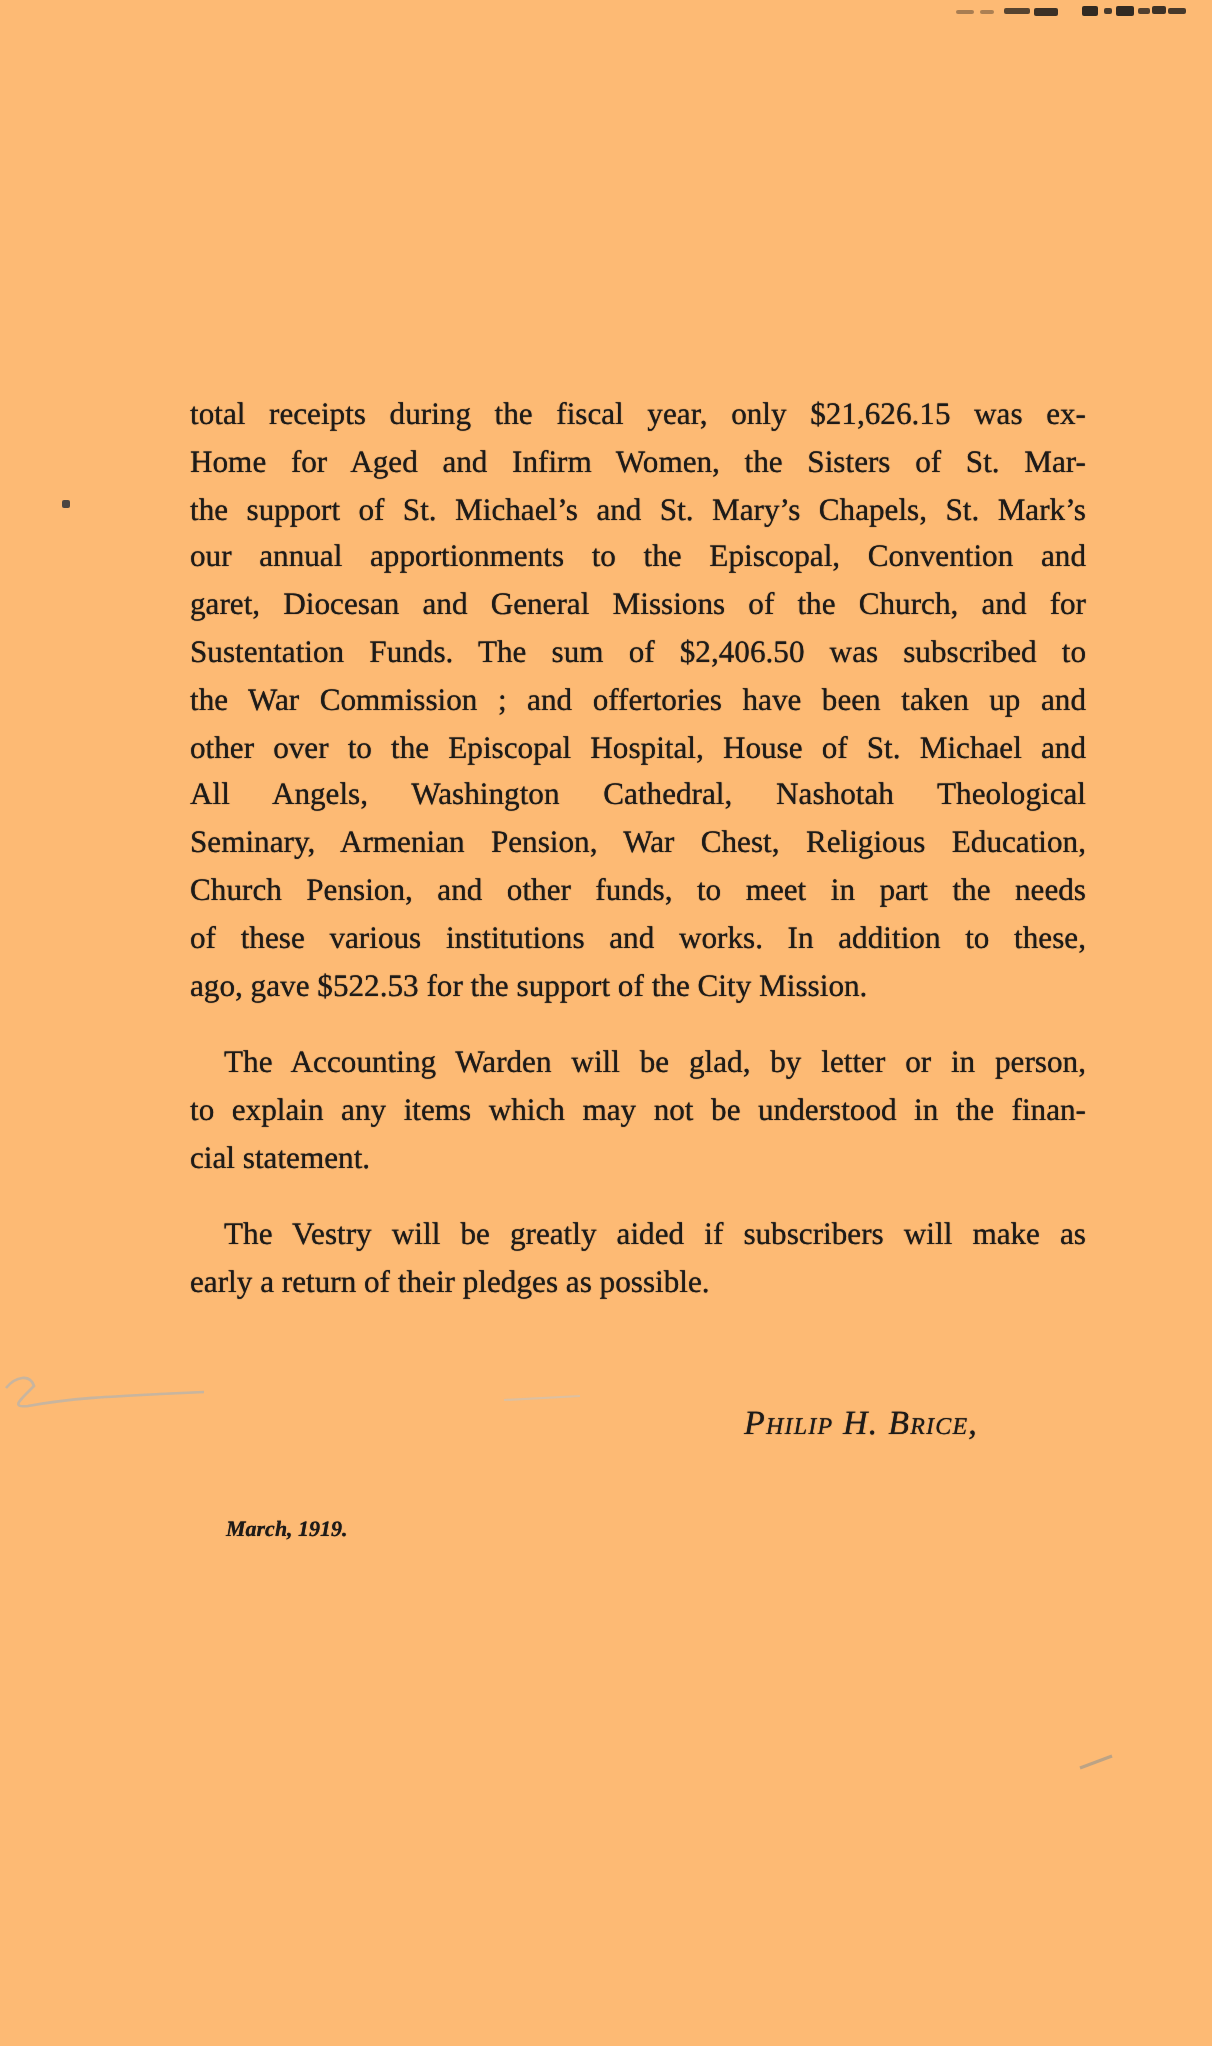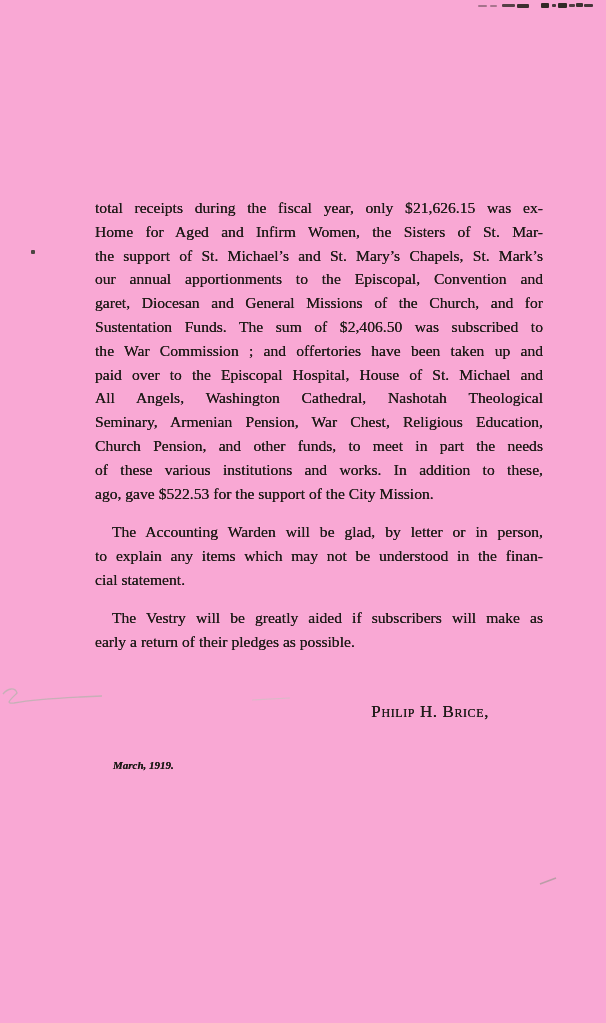--- a/index.html
+++ b/index.html
@@ -5,21 +5,21 @@
   html, body { margin: 0; padding: 0; }
   body {
     width: 606px; height: 1023px;
     background: #f4f4f2;
     font-family: "Liberation Serif", "DejaVu Serif", serif;
     overflow: hidden;
   }
   .page {
     position: relative;
     width: 606px; height: 1023px;
-    background: #f9a8d4;
+    background: #fdba74;
     color: #1e1b18;
     overflow: hidden;
   }
 
   
   .text-block {
     position: absolute;
     left: 95px; top: 196px;
     width: 448px;
     font-size: 15.6px;
@@ -42,20 +42,21 @@
     text-align: right;
     font-size: 16px;
     line-height: 24px;
     text-shadow: 0 0 0.5px currentColor;
   }
   .sig-name {
     font-variant: small-caps;
     letter-spacing: 0.6px;
     margin-right: 54px;
     font-size: 17px;
+    font-style: italic;
   }
   .sig-title {
     font-style: italic;
     margin-right: 35px;
     font-size: 16.5px;
   }
 
   
   .dateline {
     position: absolute;
@@ -114,21 +115,21 @@
   <div class="text-block">
 
     <div class="para p1">
       <div class="line just">total receipts during the fiscal year, only $21,626.15 was ex-</div>
       <div class="line just">Home for Aged and Infirm Women, the Sisters of St. Mar-</div>
       <div class="line just">the support of St. Michael’s and St. Mary’s Chapels, St. Mark’s</div>
       <div class="line just">our annual apportionments to the Episcopal, Convention and</div>
       <div class="line just">garet, Diocesan and General Missions of the Church, and for</div>
       <div class="line just">Sustentation Funds.  The sum of $2,406.50 was subscribed to</div>
       <div class="line just">the War Commission ; and offertories have been taken up and</div>
-      <div class="line just">paid over to the Episcopal Hospital, House of St. Michael and</div>
+      <div class="line just">other over to the Episcopal Hospital, House of St. Michael and</div>
       <div class="line just">All Angels, Washington Cathedral, Nashotah Theological</div>
       <div class="line just">Seminary, Armenian Pension, War Chest, Religious Education,</div>
       <div class="line just">Church Pension, and other funds, to meet in part the needs</div>
       <div class="line just">of these various institutions and works.  In addition to these,</div>
       <div class="line left">ago, gave $522.53 for the support of the City Mission.</div>
     </div>
 
     <div class="para p2">
       <div class="line just indent">The Accounting Warden will be glad, by letter or in person,</div>
       <div class="line just">to explain any items which may not be understood in the finan-</div>

